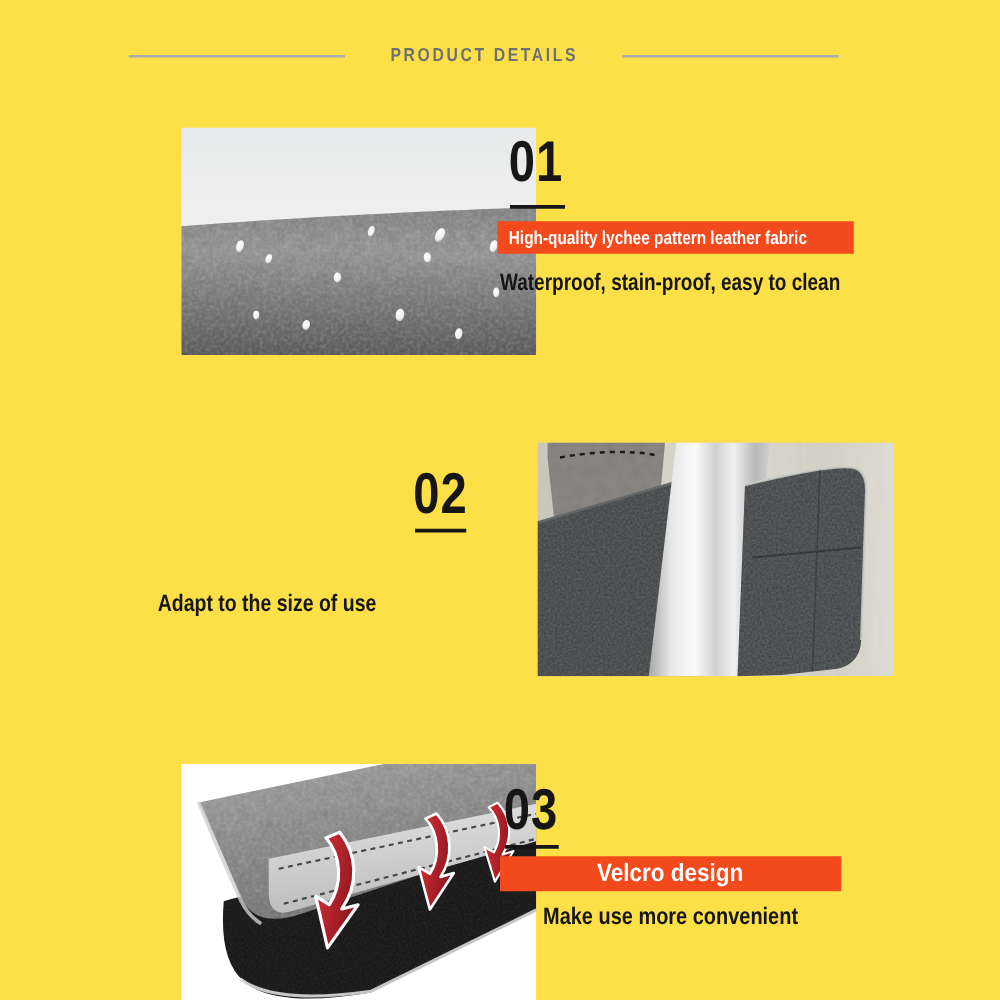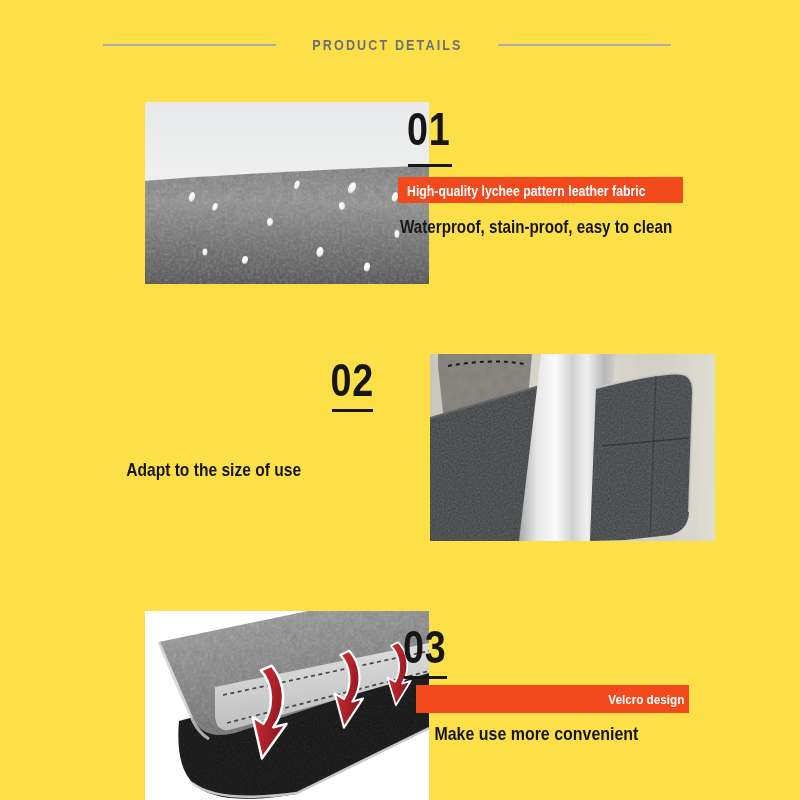--- a/index.html
+++ b/index.html
@@ -32,32 +32,32 @@
   .caption .fit{display:inline-block;transform-origin:left center;}
   
   .s1{left:398px;top:106px;width:310px;height:150px;}
   .s1 .num{left:9px;}
   .s1 .numline{left:10px;top:58px;width:44px;}
   .s1 .banner{left:0;top:71px;width:276px;height:26px;padding-left:9px;font-size:15px;}
   .s1 .banner .fit{transform:scaleX(0.82);}
   .s1 .caption{left:2px;top:110px;}
   .s1 .caption .fit{transform:scaleX(0.80);}
   
-  .s2{left:107px;top:357px;width:283px;height:140px;}
+  .s2{left:107px;top:371px;width:283px;height:140px;}
   .s2 .num{right:16px;transform-origin:right top;}
   .s2 .numline{right:17px;top:52px;width:41px;}
   .s2 .banner{left:0;top:67px;width:283px;height:27px;font-size:16px;justify-content:center;}
   .s2 .banner .fit{transform:scaleX(0.88);transform-origin:center;}
   .s2 .caption{left:0;top:102px;width:283px;text-align:left;}
   .s2 .caption .fit{transform:scaleX(0.82);transform-origin:center;}
   
   .s3{left:400px;top:624px;width:273px;height:140px;}
   .s3 .num{left:3px;}
   .s3 .numline{left:4px;top:52px;width:43px;}
-  .s3 .banner{left:16px;top:61px;width:273px;height:28px;font-size:13px;justify-content:flex-end;}
+  .s3 .banner{left:0;top:61px;width:273px;height:28px;font-size:20px;justify-content:center;}
   .s3 .banner .fit{transform:scaleX(0.90);transform-origin:center;}
   .s3 .caption{left:0;top:99px;width:273px;text-align:center;}
   .s3 .caption .fit{transform:scaleX(0.84);transform-origin:center;}
   
   .img{position:absolute;}
   .img svg{display:block;width:100%;height:100%;}
   .img1{left:105px;top:86px;width:284px;height:182px;}
   .img2{left:390px;top:338px;width:285px;height:187px;}
   .img3{left:105px;top:595px;width:284px;height:190px;}
 </style>

